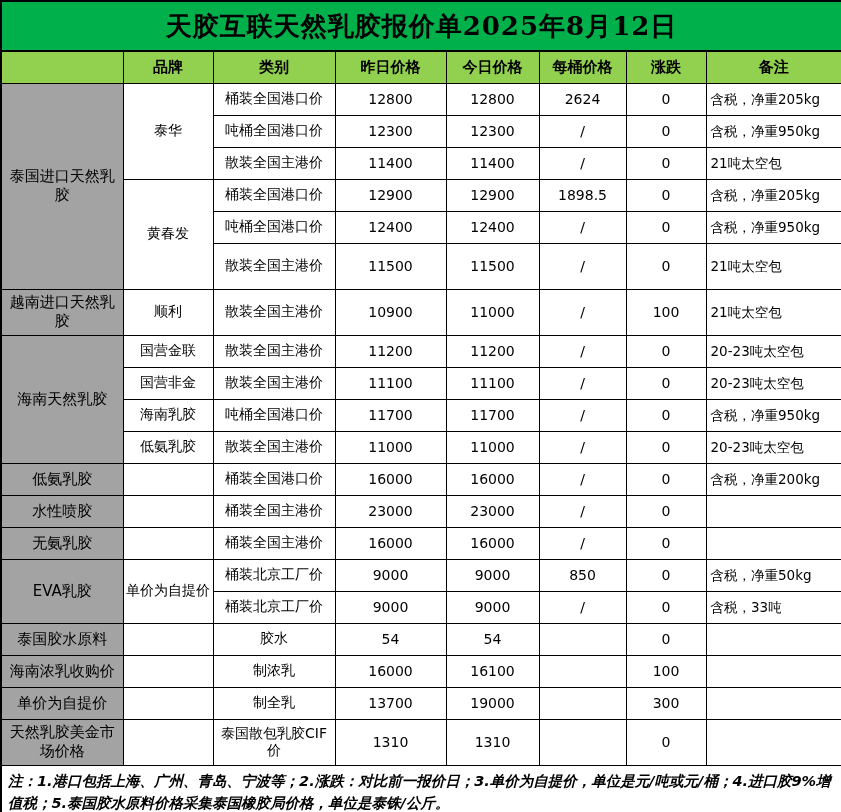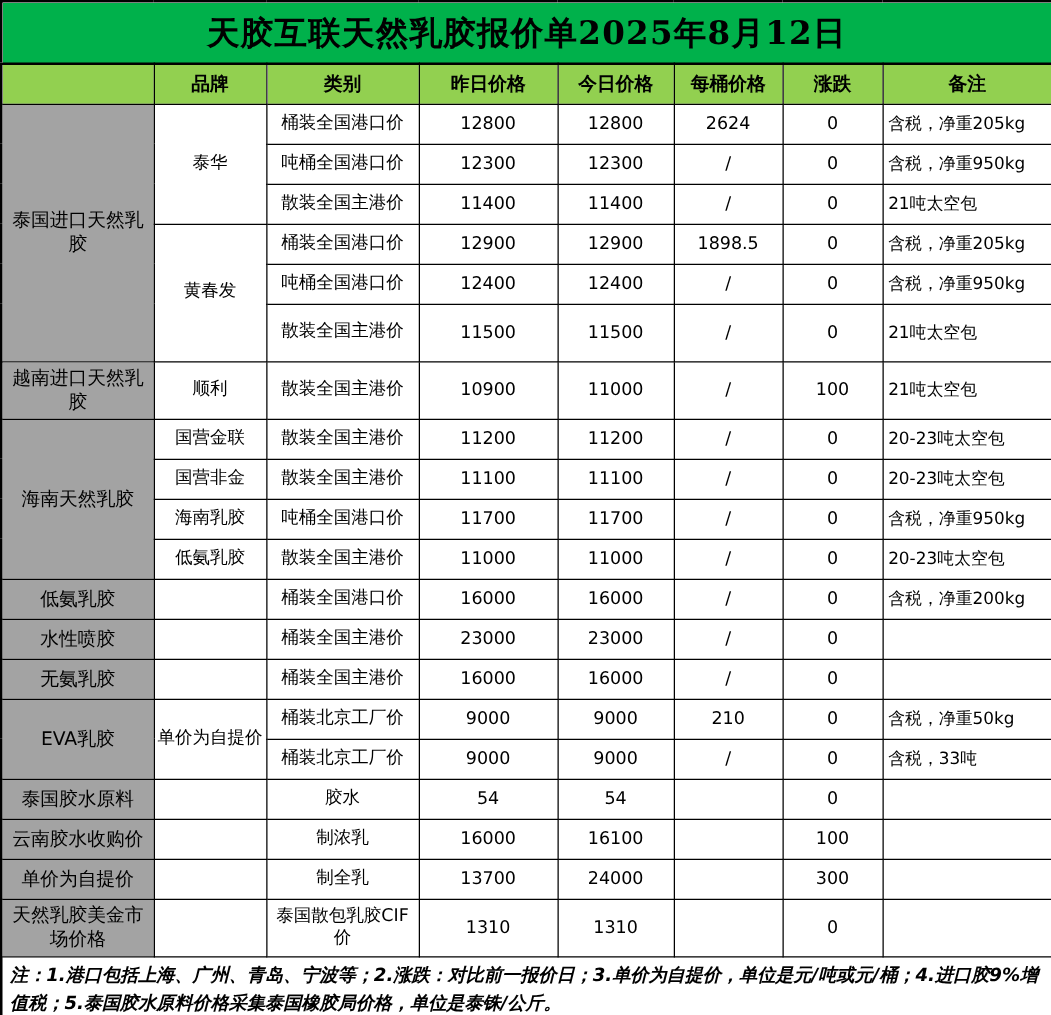--- a/index.html
+++ b/index.html
@@ -183,21 +183,21 @@
           <td rowspan="1" class="num">/</td>
           <td rowspan="1" class="num">0</td>
           <td rowspan="1" class="remark"></td>
         </tr>
         <tr>
           <td rowspan="2" class="cat">EVA乳胶</td>
           <td rowspan="2" class="brand">单价为自提价</td>
           <td rowspan="1" class="cell-type">桶装北京工厂价</td>
           <td rowspan="1" class="num">9000</td>
           <td rowspan="1" class="num">9000</td>
-          <td rowspan="1" class="num">210</td>
+          <td rowspan="1" class="num">850</td>
           <td rowspan="1" class="num">0</td>
           <td rowspan="1" class="remark">含税，净重50kg</td>
         </tr>
         <tr>
           <td rowspan="1" class="cell-type">桶装北京工厂价</td>
           <td rowspan="1" class="num">9000</td>
           <td rowspan="1" class="num">9000</td>
           <td rowspan="1" class="num">/</td>
           <td rowspan="1" class="num">0</td>
           <td rowspan="1" class="remark">含税，33吨</td>
@@ -206,35 +206,35 @@
           <td rowspan="1" class="cat">泰国胶水原料</td>
           <td rowspan="1" class="brand"></td>
           <td rowspan="1" class="cell-type">胶水</td>
           <td rowspan="1" class="num">54</td>
           <td rowspan="1" class="num">54</td>
           <td rowspan="1" class="num"></td>
           <td rowspan="1" class="num">0</td>
           <td rowspan="1" class="remark"></td>
         </tr>
         <tr>
-          <td rowspan="1" class="cat">云南胶水收购价</td>
+          <td rowspan="1" class="cat">海南浓乳收购价</td>
           <td rowspan="1" class="brand"></td>
           <td rowspan="1" class="cell-type">制浓乳</td>
           <td rowspan="1" class="num">16000</td>
           <td rowspan="1" class="num">16100</td>
           <td rowspan="1" class="num"></td>
           <td rowspan="1" class="num">100</td>
           <td rowspan="1" class="remark"></td>
         </tr>
         <tr>
           <td rowspan="1" class="cat">单价为自提价</td>
           <td rowspan="1" class="brand"></td>
           <td rowspan="1" class="cell-type">制全乳</td>
           <td rowspan="1" class="num">13700</td>
-          <td rowspan="1" class="num">24000</td>
+          <td rowspan="1" class="num">19000</td>
           <td rowspan="1" class="num"></td>
           <td rowspan="1" class="num">300</td>
           <td rowspan="1" class="remark"></td>
         </tr>
         <tr class="tall">
           <td rowspan="1" class="cat">天然乳胶美金市场价格</td>
           <td rowspan="1" class="brand"></td>
           <td rowspan="1" class="cell-type">泰国散包乳胶CIF价</td>
           <td rowspan="1" class="num">1310</td>
           <td rowspan="1" class="num">1310</td>

